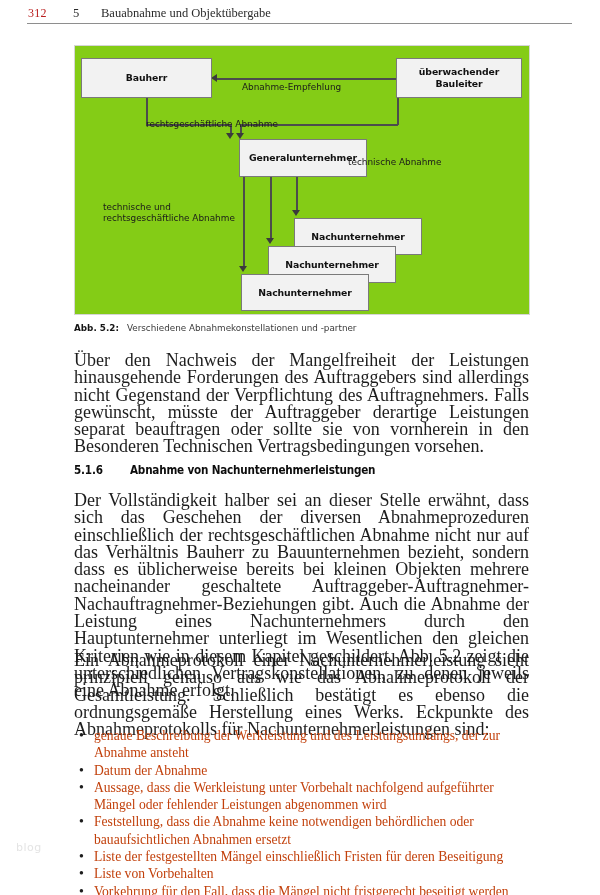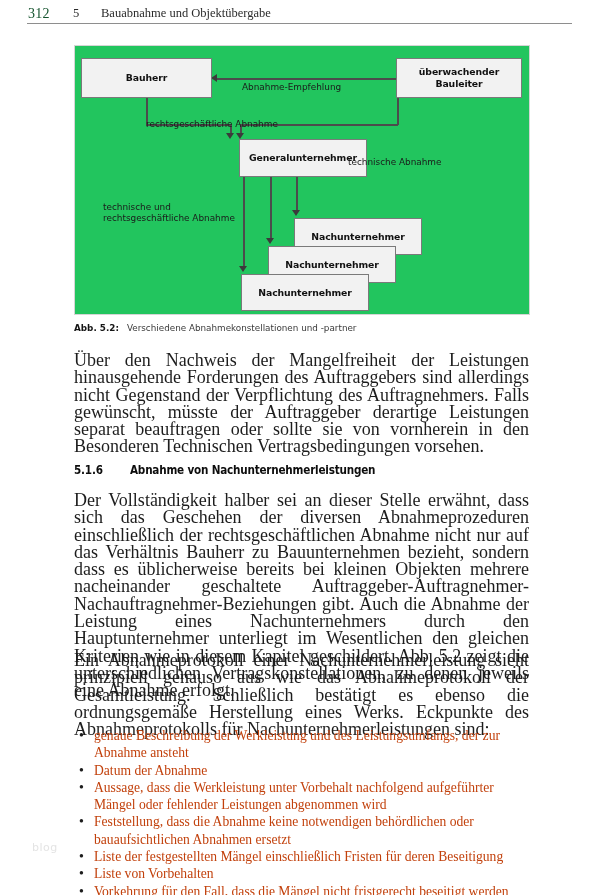--- a/index.html
+++ b/index.html
@@ -22,22 +22,22 @@
     left: 0;
     top: 6px;
     width: 600px;
     height: 20px;
   }
   .rh-folio {
     position: absolute;
     left: 28px;
     top: 0;
     font-family: "Liberation Serif", serif;
-    font-size: 14px;
-    color: #14532d;
+    font-size: 12px;
+    color: #b91c1c;
     letter-spacing: .2px;
     text-align: right;
   }
   .rh-chapnum {
     position: absolute;
     left: 73px;
     top: 0;
     font-size: 12.5px;
     color: #2b2b2b;
   }
@@ -57,21 +57,21 @@
     background: #8e8e8e;
   }
 
   
   .figure-panel {
     position: absolute;
     left: 74px;
     top: 45px;
     width: 454px;
     height: 268px;
-    background: #22c55e;
+    background: #84cc16;
     border: 1px solid #d5d5d5;
   }
   .fig-box {
     position: absolute;
     background: #f2f2f2;
     border: 1.4px solid #7a7a7a;
     box-sizing: border-box;
     display: flex;
     align-items: center;
     justify-content: center;
@@ -173,21 +173,21 @@
     position: absolute;
     left: 1px;
     top: -1px;
     font-size: 8px;
     color: #1d1d1d;
   }
 
   
   .watermark {
     position: absolute;
-    left: 32px;
+    left: 16px;
     top: 841px;
     font-family: "DejaVu Sans", sans-serif;
     font-size: 11px;
     color: #e4e4e4;
     letter-spacing: .5px;
   }
 </style>
 </head>
 <body>
 

